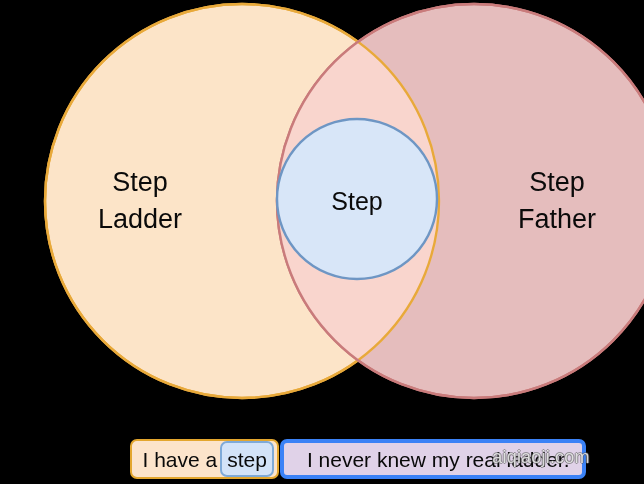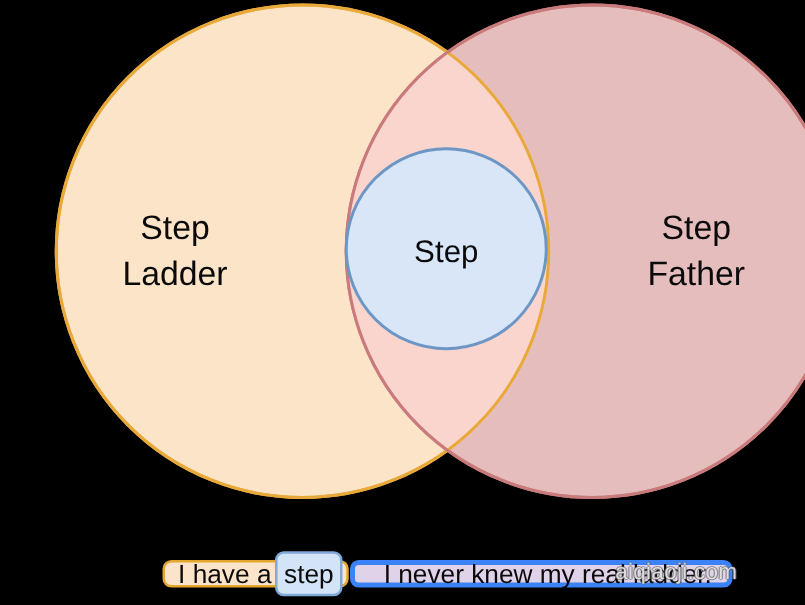--- a/index.html
+++ b/index.html
@@ -53,21 +53,21 @@
     width: 644px;
     height: 50px;
     display: flex;
     align-items: center;
     justify-content: center;
   }
 
   .sentence-row {
     display: flex;
     align-items: stretch;
-    height: 22px;
+    height: 40px;
   }
 
   .sent-box {
     display: flex;
     align-items: center;
     box-sizing: border-box;
     font-size: 21px;
     line-height: 1;
     color: #0a0a0a;
     white-space: nowrap;

